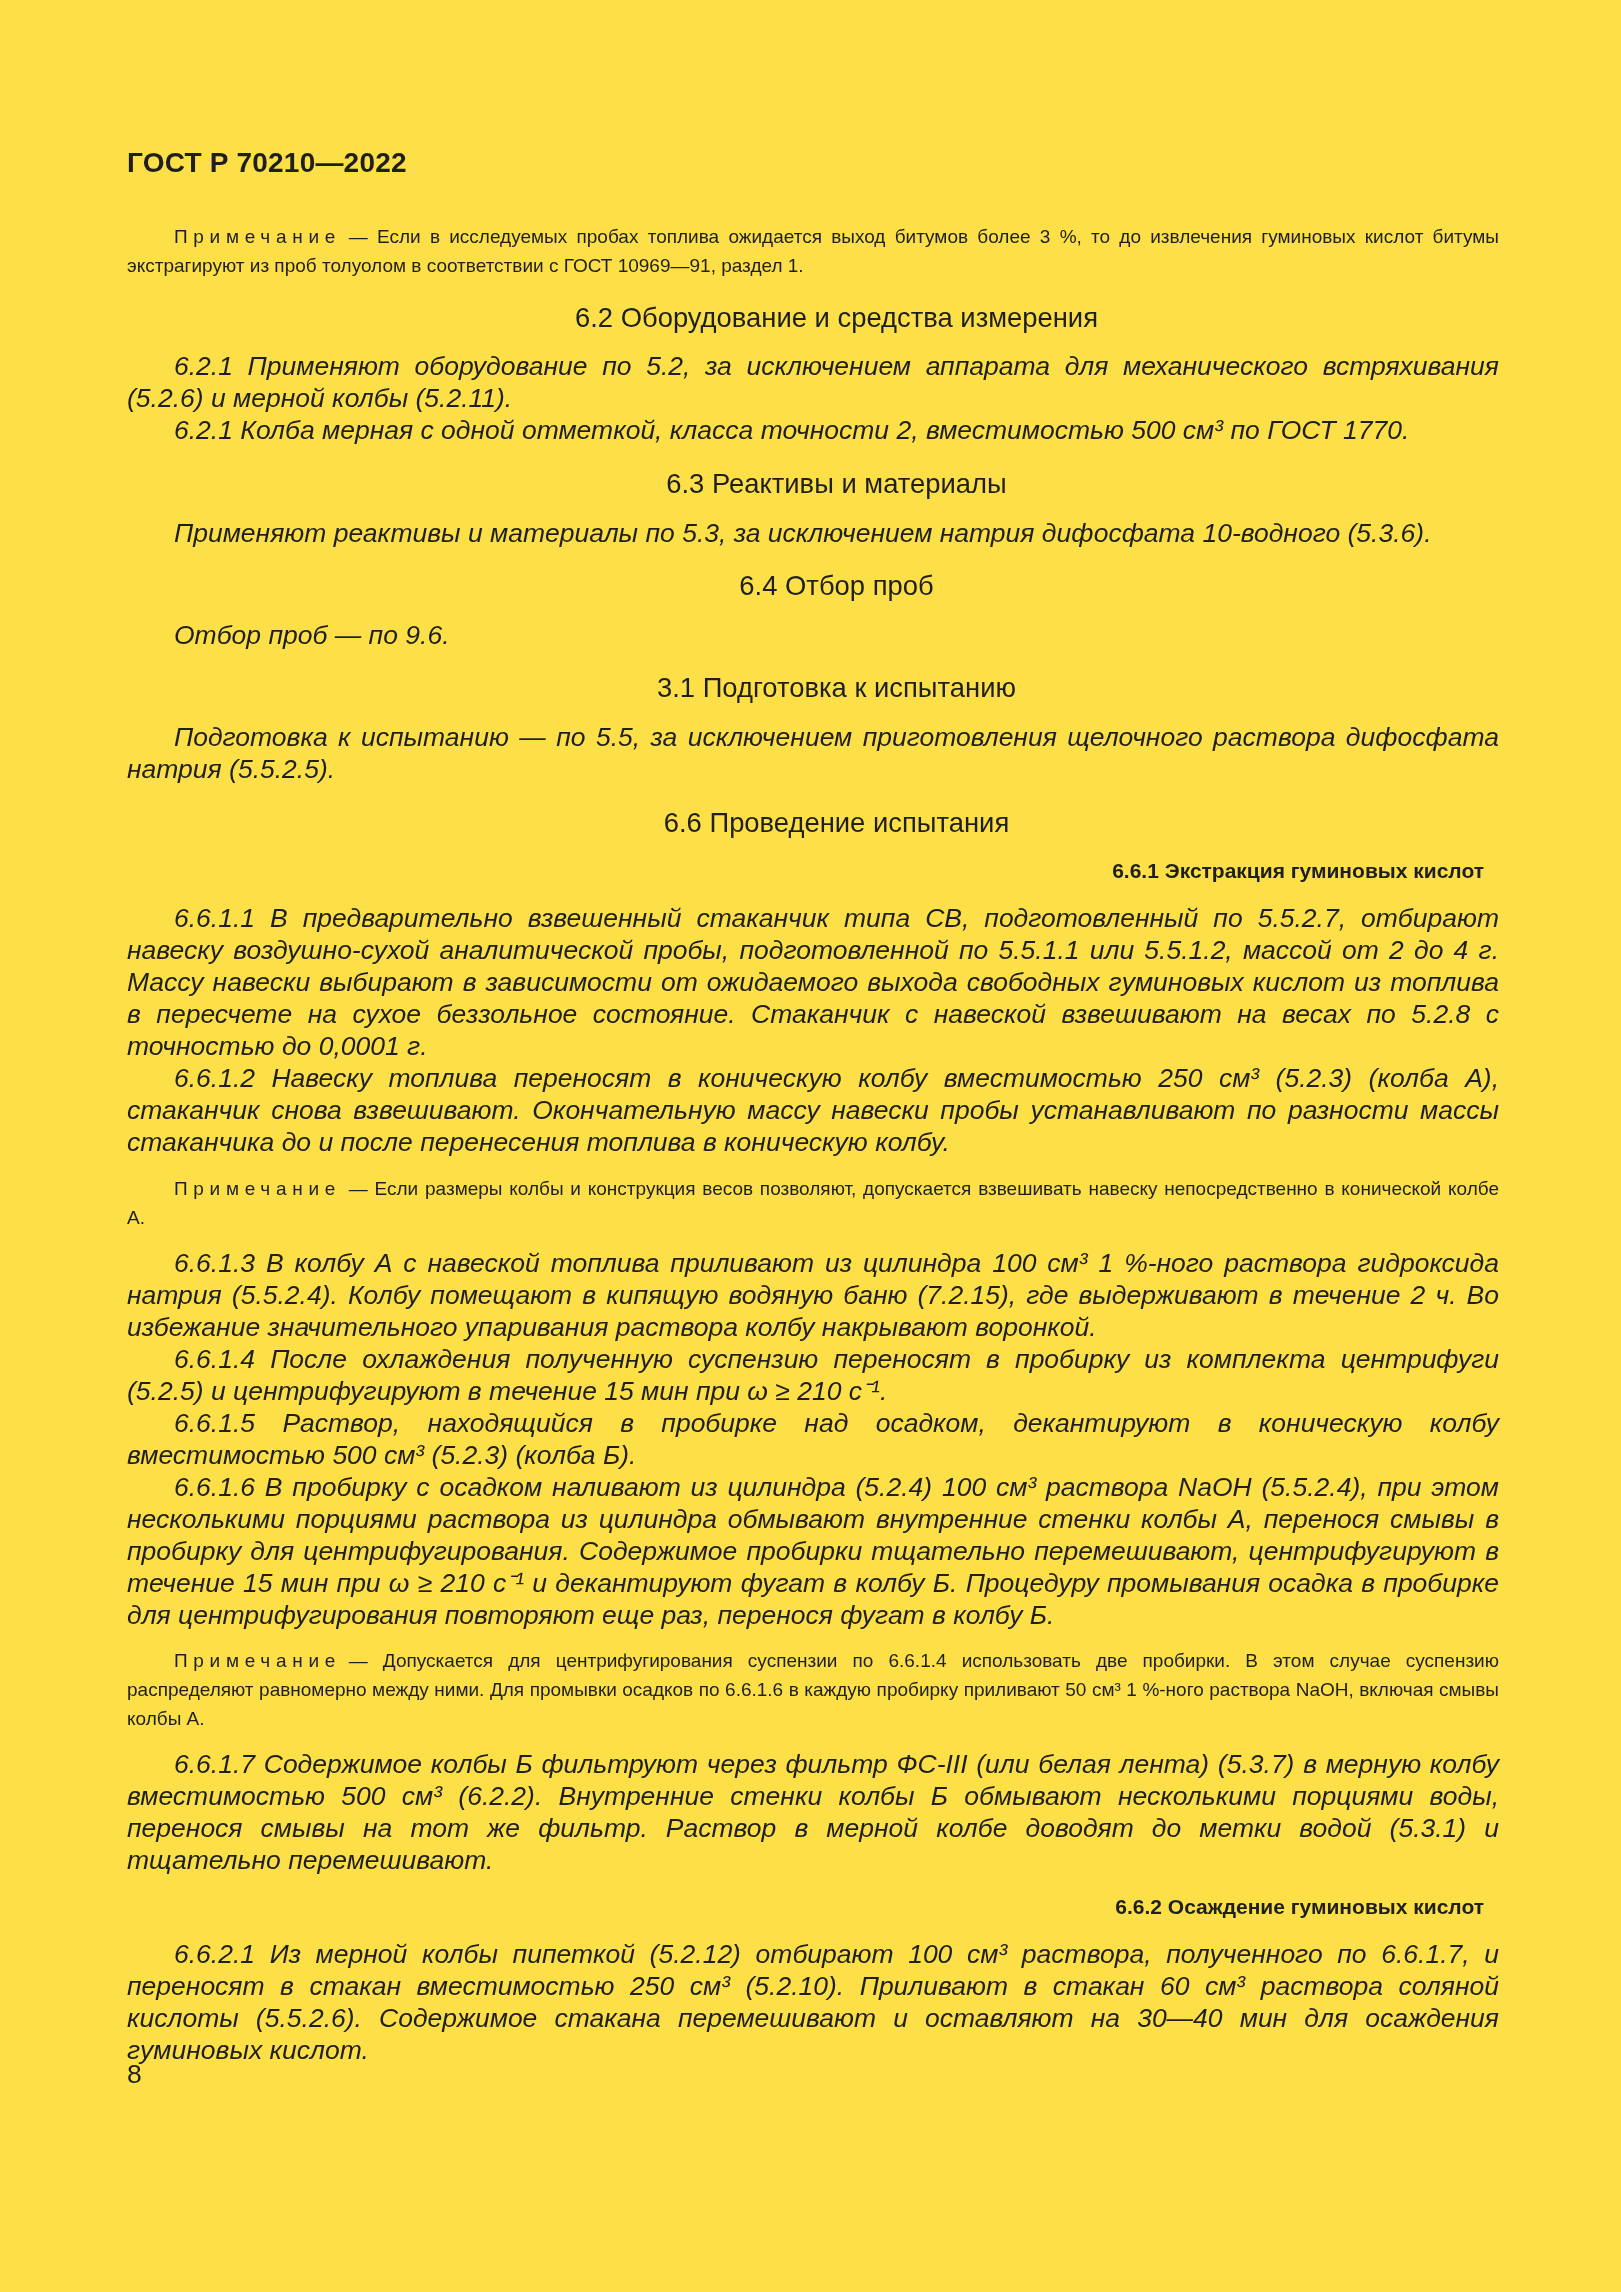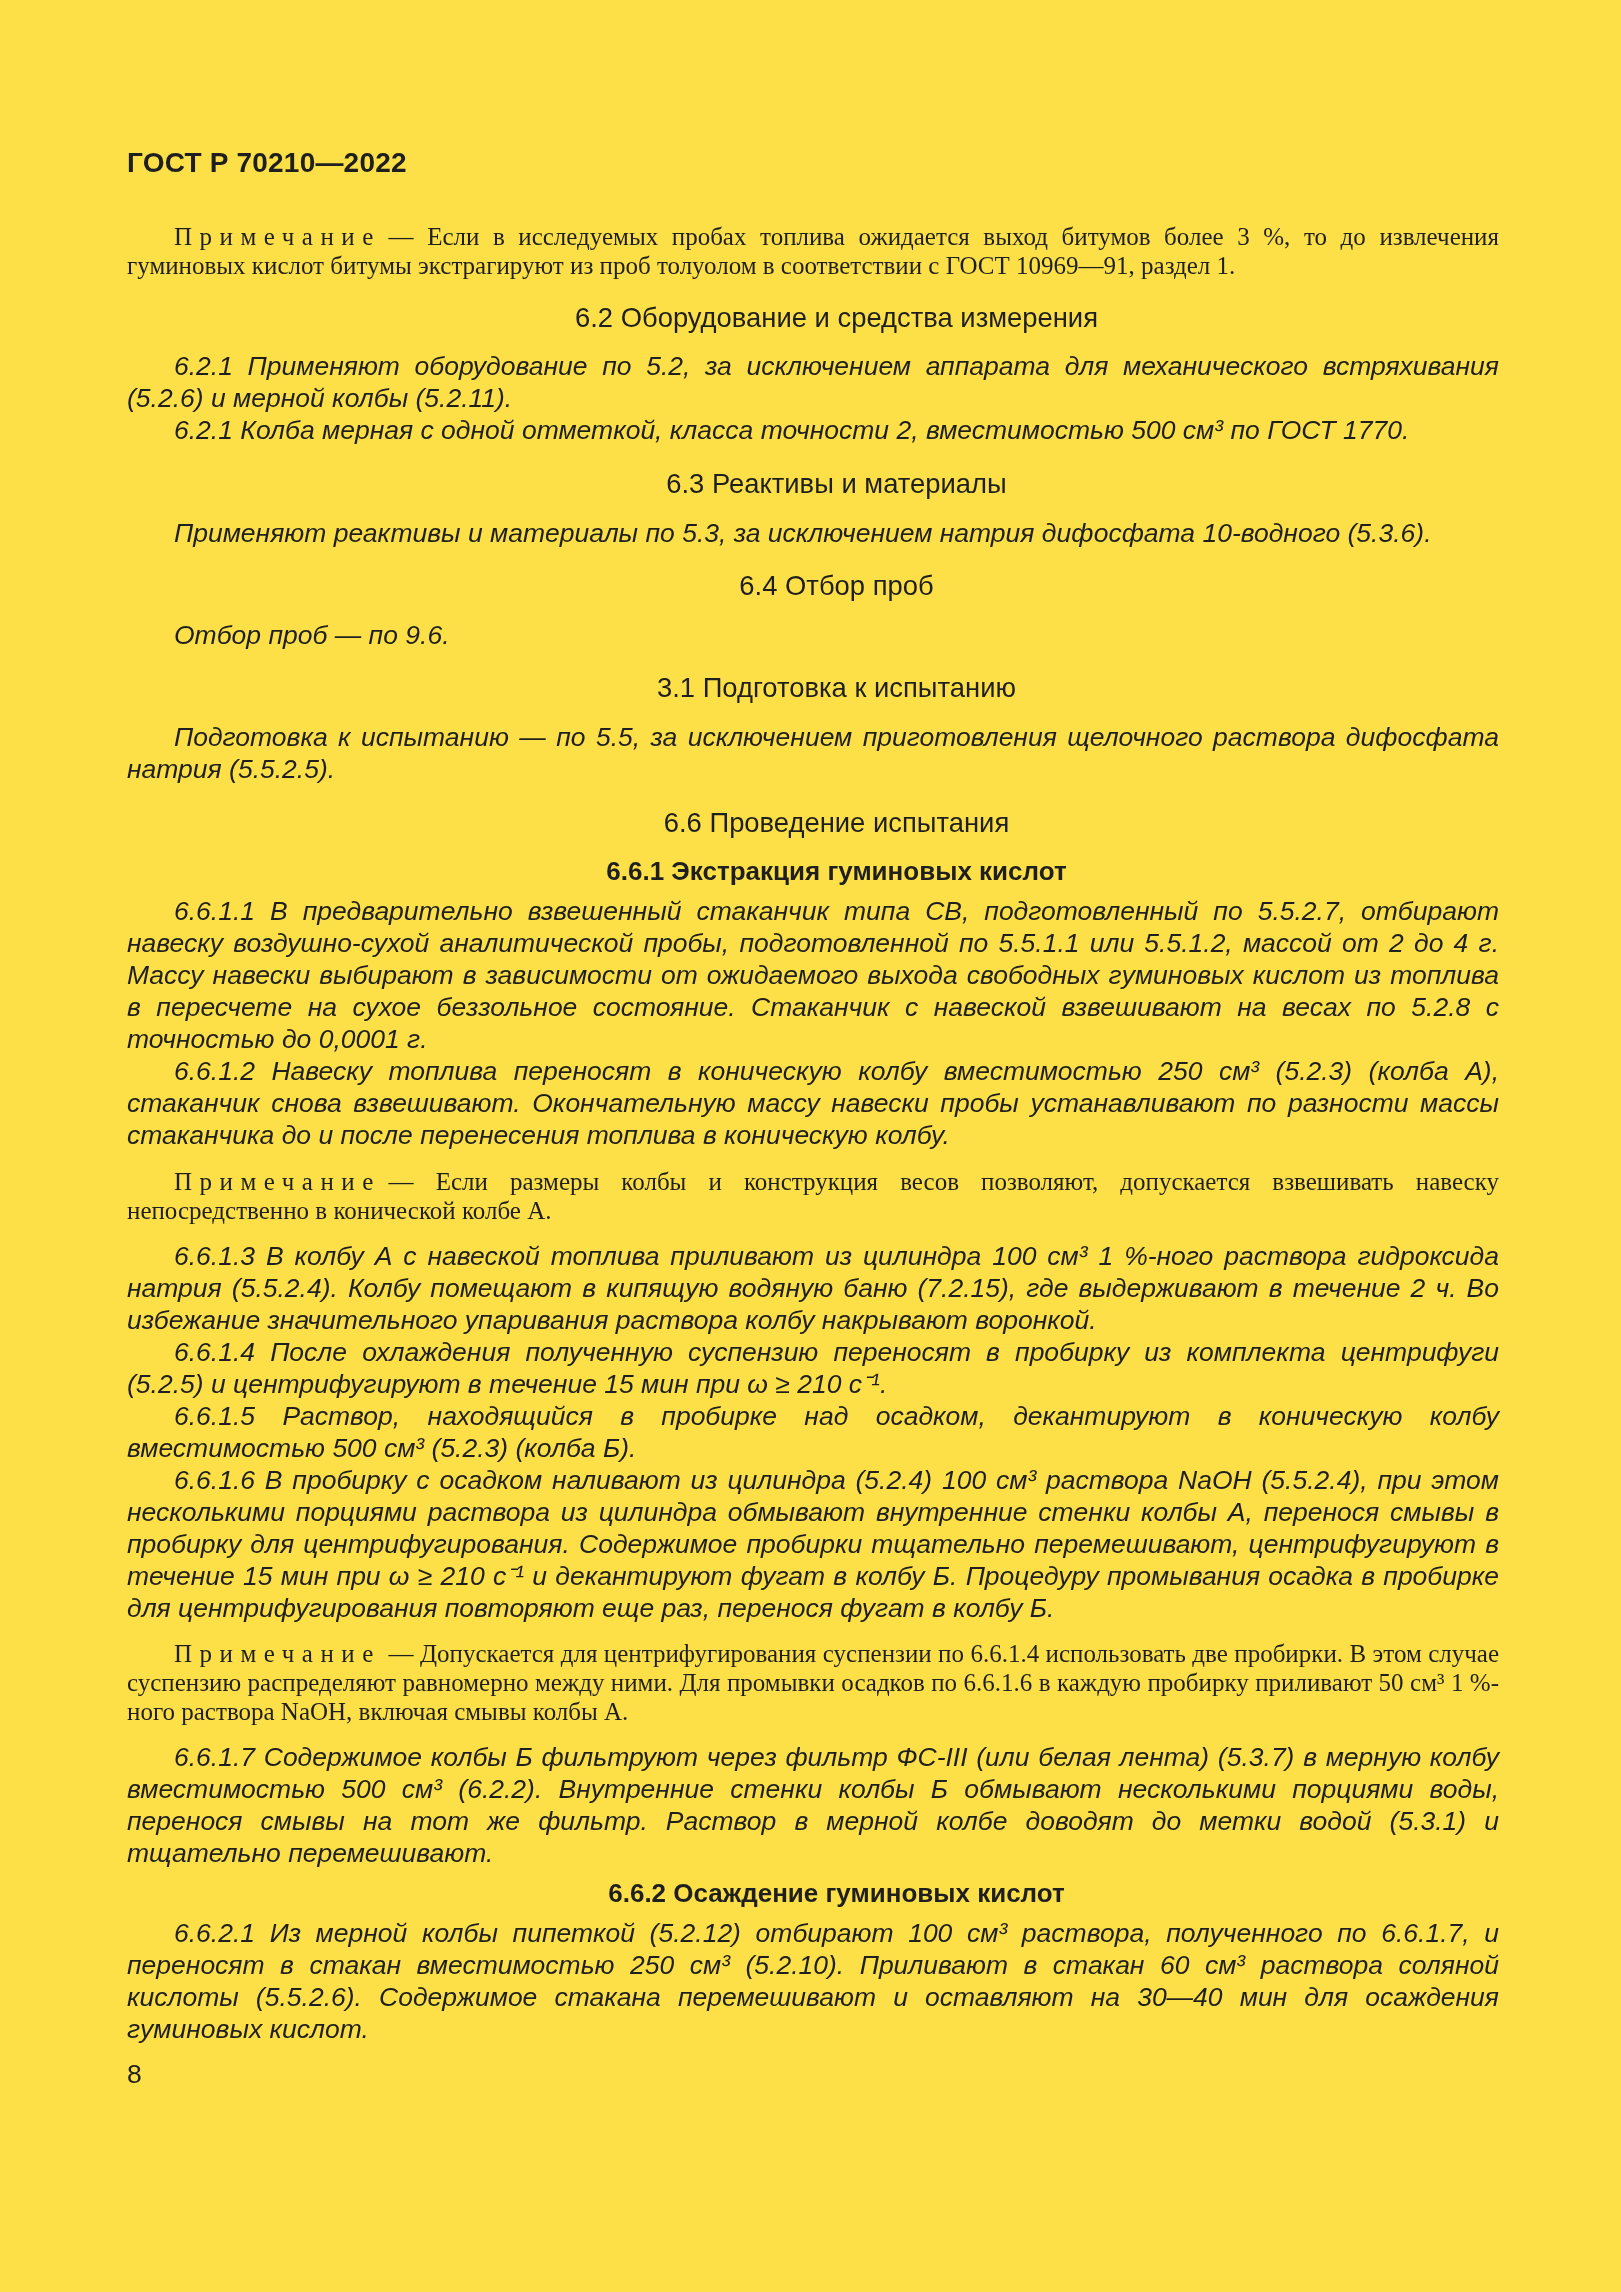--- a/index.html
+++ b/index.html
@@ -44,34 +44,33 @@
   }
   p.sec-heading {
     font-size: 27.4px;
     font-weight: normal;
     line-height: 32px;
     text-indent: 47px;
     text-align: center;
     margin: 21.6px 0 16.7px 0;
   }
   p.subsec-heading {
-    font-size: 26px;
+    font-size: 21px;
     font-weight: bold;
     line-height: 32px;
     text-indent: 47px;
-    text-align: center;
-    margin: 8px;
+    text-align: right;
+    margin: 15px;
   }
   p.note {
-    font-size: 25px;
+    font-size: 19px;
     line-height: 29px;
     text-align: justify;
     text-indent: 47px;
     margin: 15.7px 0 14.7px 0;
-    font-family: Liberation Serif, serif;
   }
   .note-label {
     letter-spacing: 0.30em;
     margin-right: 7.8px;
   }
   .page-number {
     position: absolute;
     left: 127px;
     top: 2058px;
     font-size: 26.5px;

